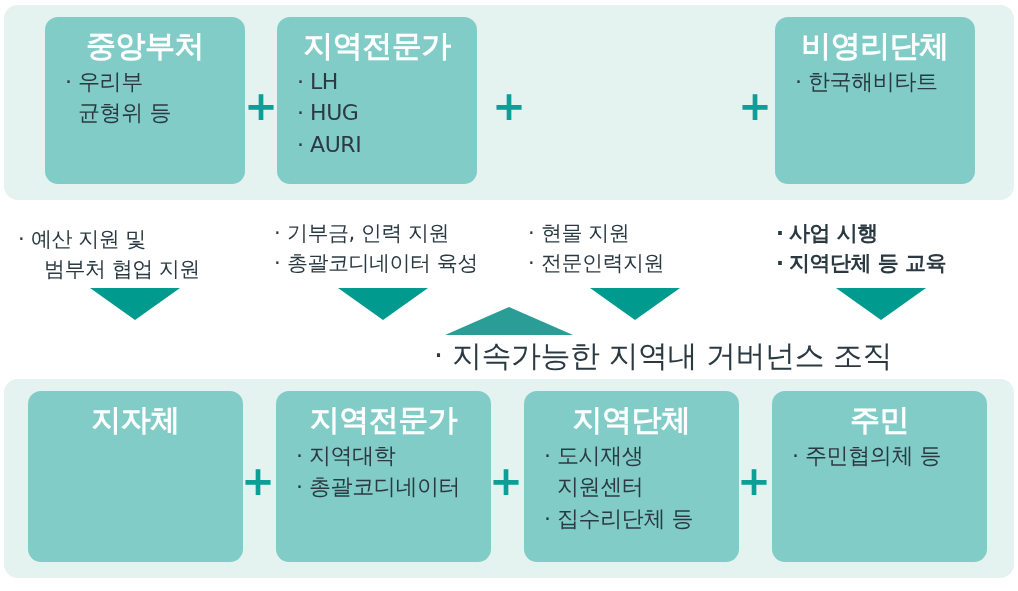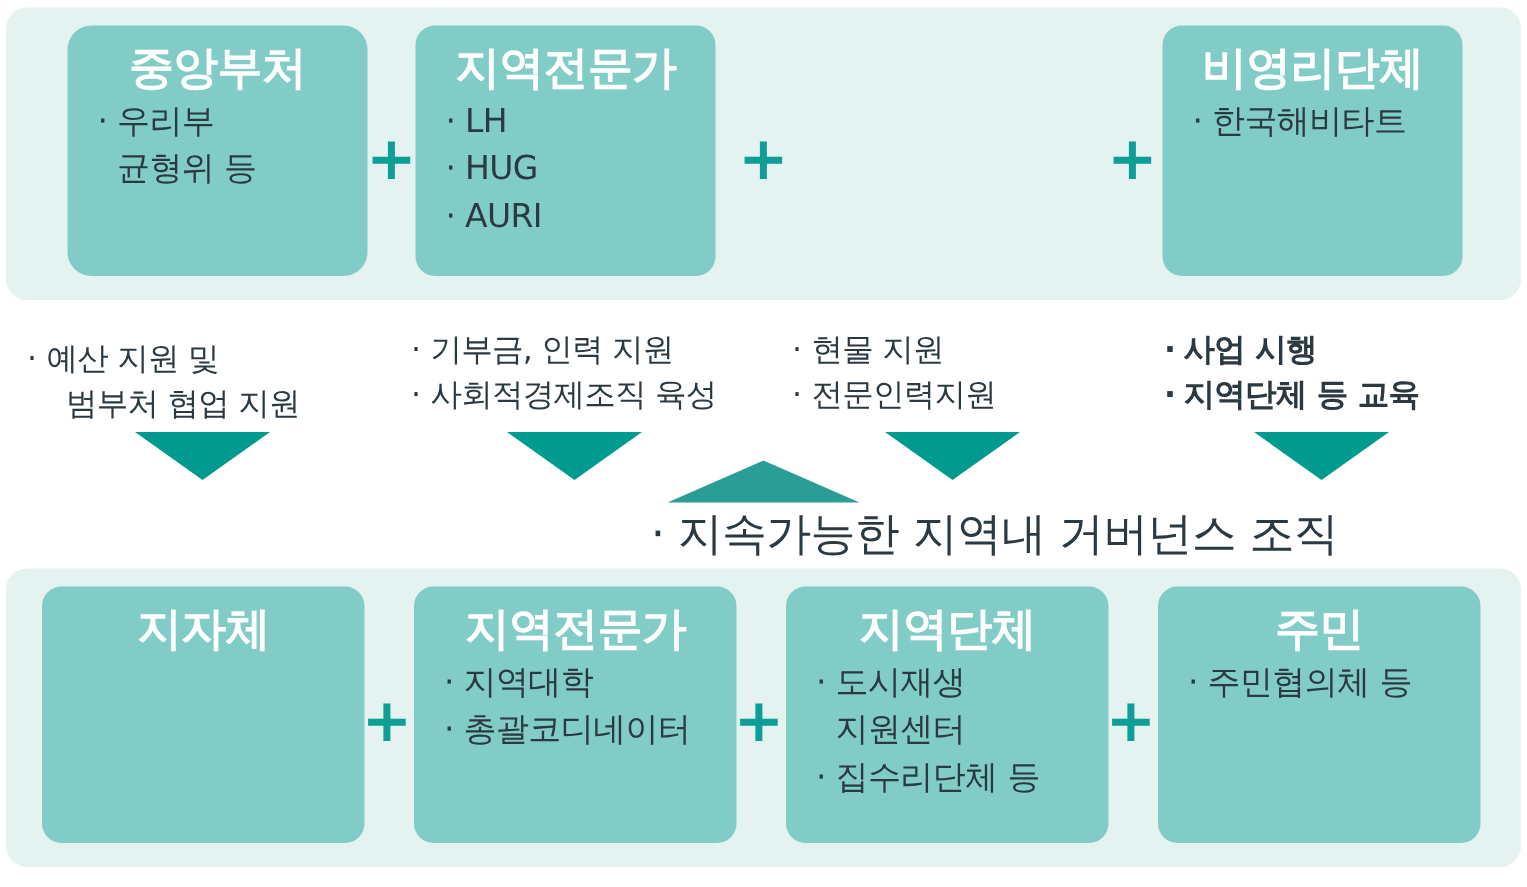--- a/index.html
+++ b/index.html
@@ -68,21 +68,21 @@
     left: 0;
     top: 0;
     font-size: 22px;
     color: #2b3a42;
   }
   
   .card-items li.cont { padding-left: 13px; }
   .card-items li.cont::before { content: ""; }
 
   
-  #card-central   { left: 45px;  top: 17px; width: 200px; height: 167px; border-radius: 16px; }
+  #card-central   { left: 45px;  top: 17px; width: 200px; height: 167px; }
   #card-public    { left: 277px; top: 17px; width: 200px; height: 167px; }
   #card-private   { left: 531px; top: 17px; width: 200px; height: 167px; }
   #card-nonprofit { left: 775px; top: 17px; width: 200px; height: 167px; }
 
   
   #card-local     { left: 28px;  top: 391px; width: 215px; height: 171px; }
   #card-expert    { left: 276px; top: 391px; width: 215px; height: 171px; }
   #card-orgs      { left: 524px; top: 391px; width: 215px; height: 171px; }
   #card-residents { left: 772px; top: 391px; width: 215px; height: 171px; }
 
@@ -205,21 +205,21 @@
     </ul>
   </div>
 
   <div id="role-central" class="role-block">
     <div class="role-line bulleted">예산 지원 및</div>
     <div class="role-line indent">범부처 협업 지원</div>
   </div>
 
   <div id="role-public" class="role-block">
     <div class="role-line bulleted">기부금, 인력 지원</div>
-    <div class="role-line bulleted">사회적경제조직 육성</div>
+    <div class="role-line bulleted">총괄코디네이터 육성</div>
   </div>
 
   <div id="role-private" class="role-block">
     <div class="role-line bulleted">현물 지원</div>
     <div class="role-line bulleted">전문인력지원</div>
   </div>
 
   <div id="role-nonprofit" class="role-block">
     <div class="role-line bulleted">사업 시행</div>
     <div class="role-line bulleted">지역단체 등 교육</div>

